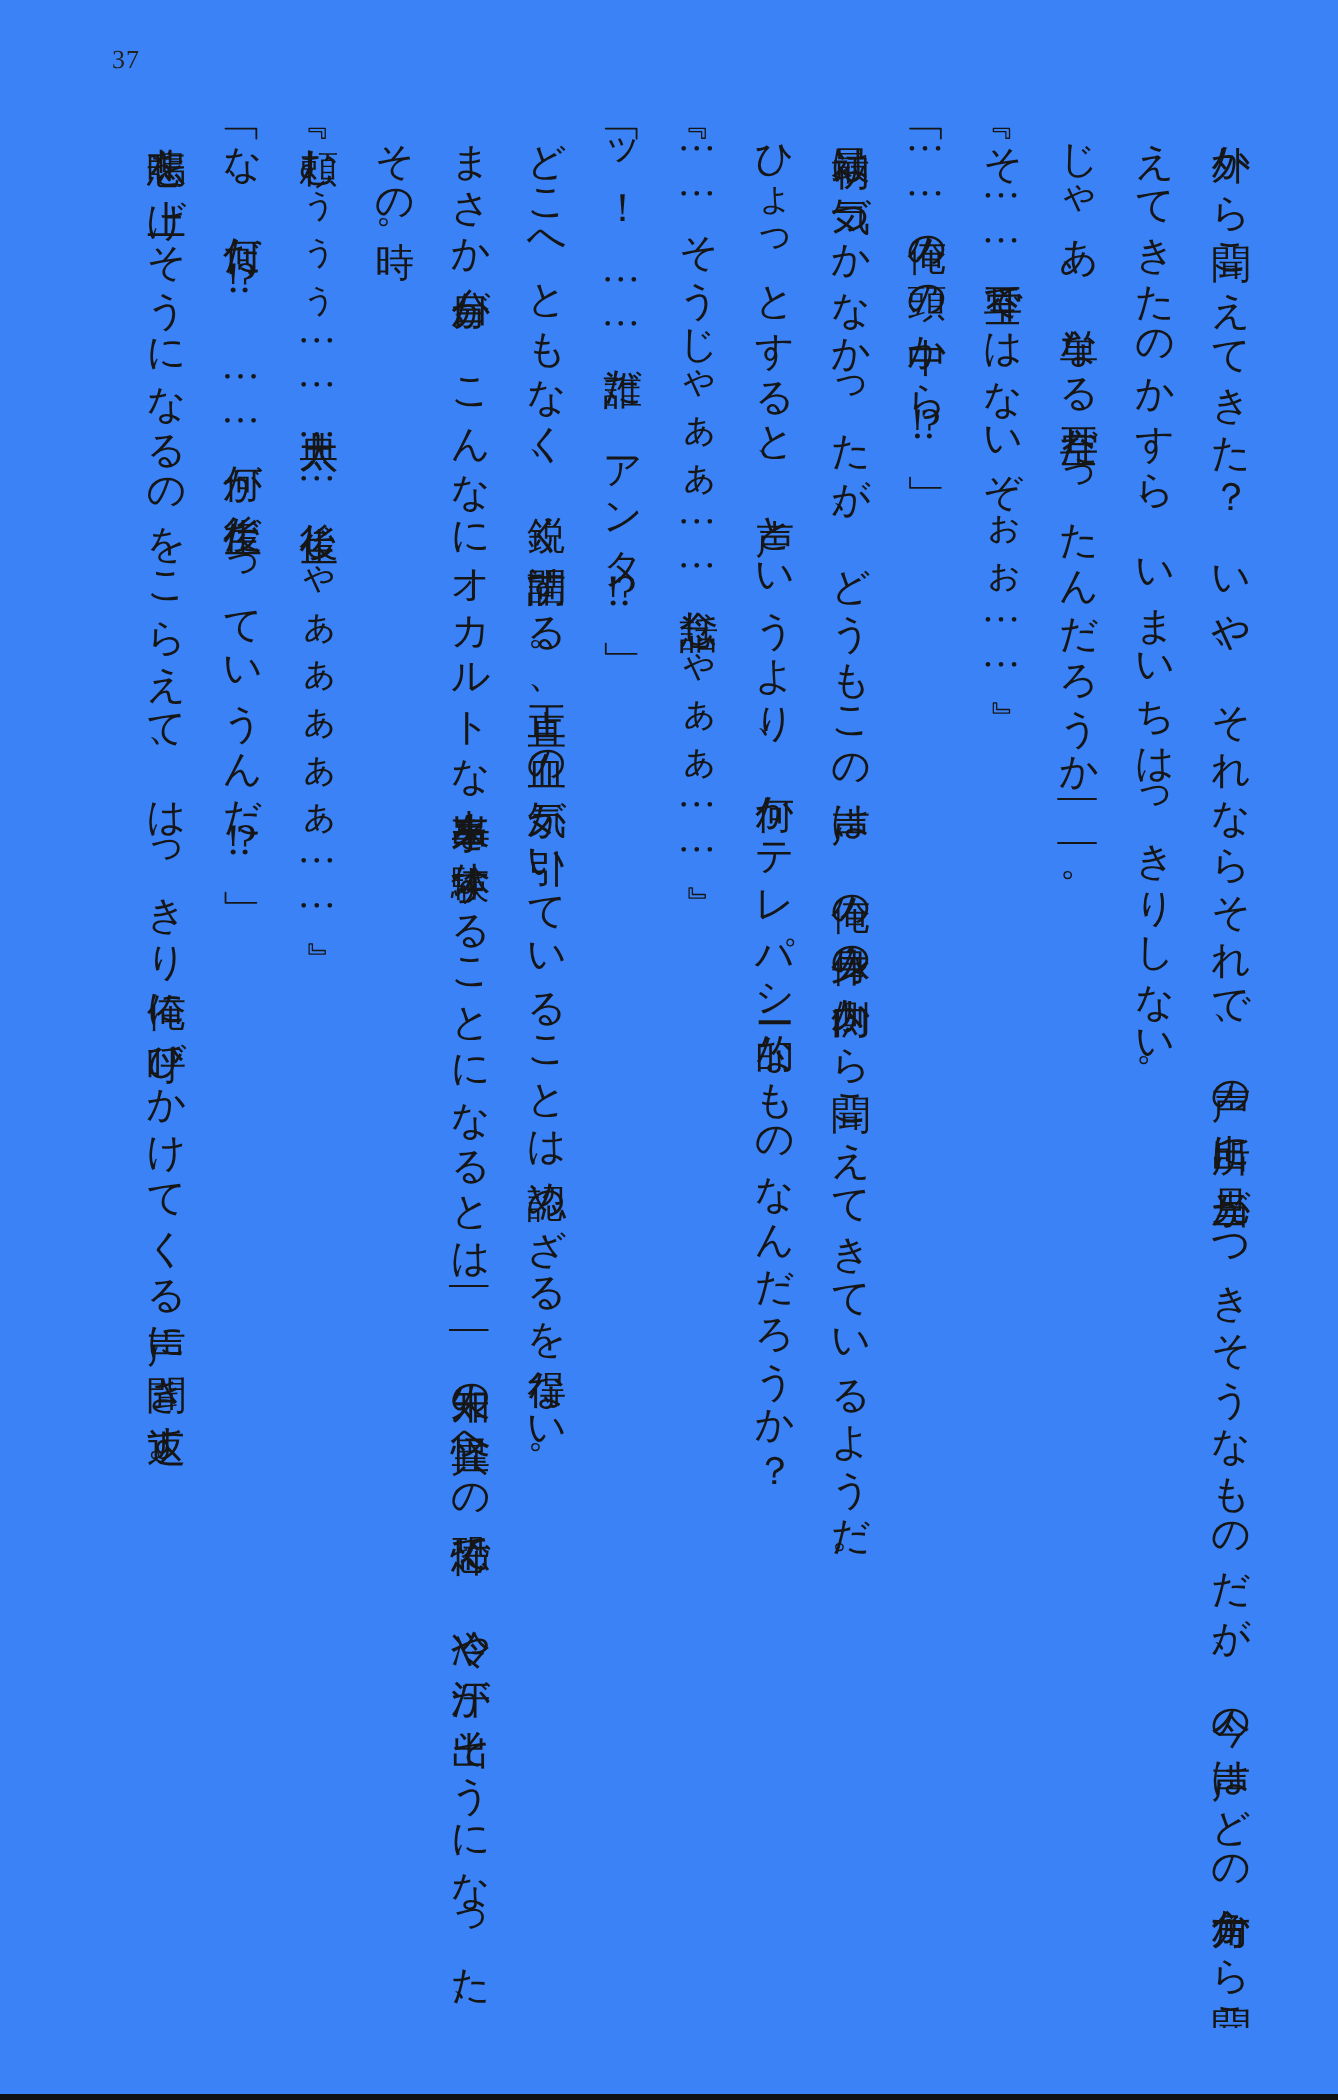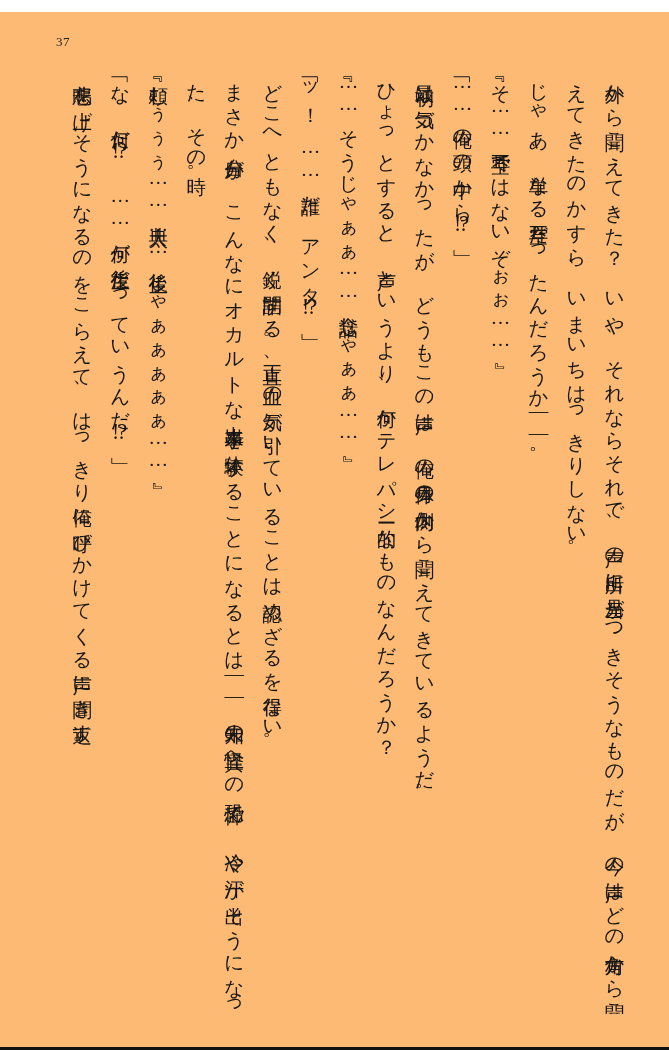--- a/index.html
+++ b/index.html
@@ -13,22 +13,21 @@
     position: relative;
     font-family: "Liberation Serif", "DejaVu Serif", serif;
     color: #1a1a1a;
     overflow: hidden;
   }
 
   
   .page {
     position: absolute;
     inset: 0;
-    background: #fdba74;
-    margin-top: 12px;
+    background: #3b82f6;
   }
   .page-border-bottom {
     position: absolute;
     left: 0;
     right: 0;
     bottom: 0;
     height: 3px;
     background: #111;
   }
 

